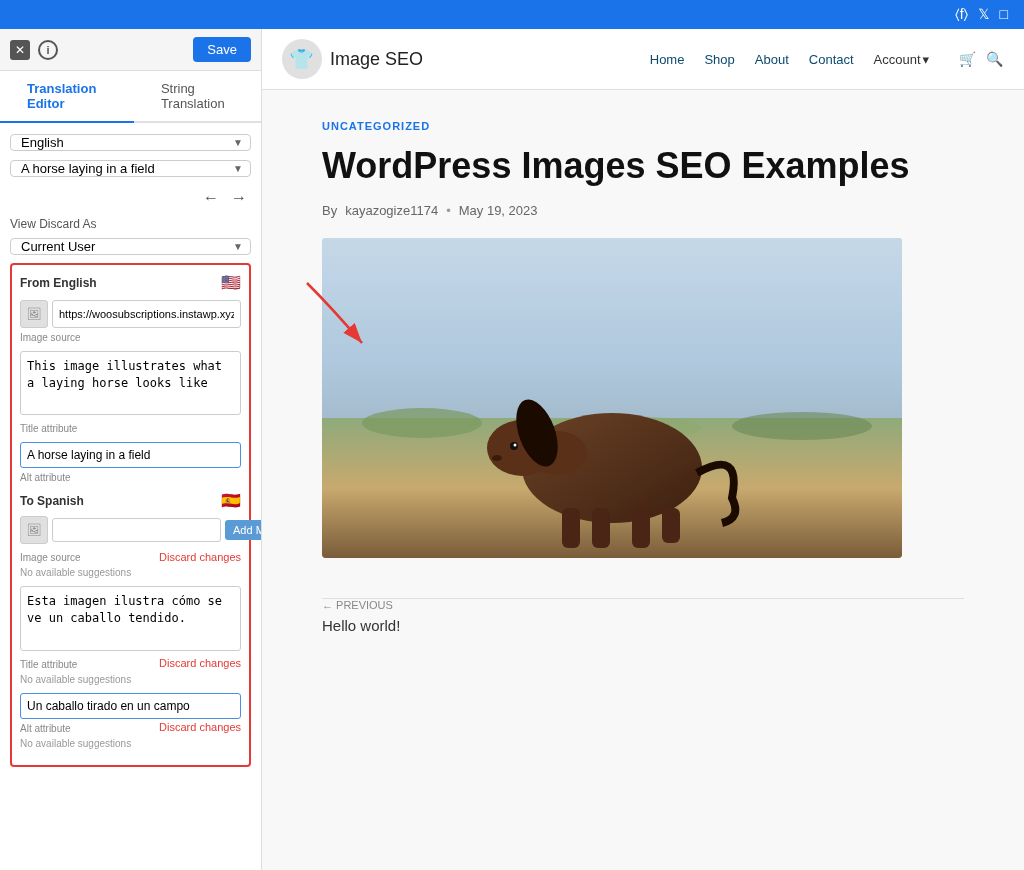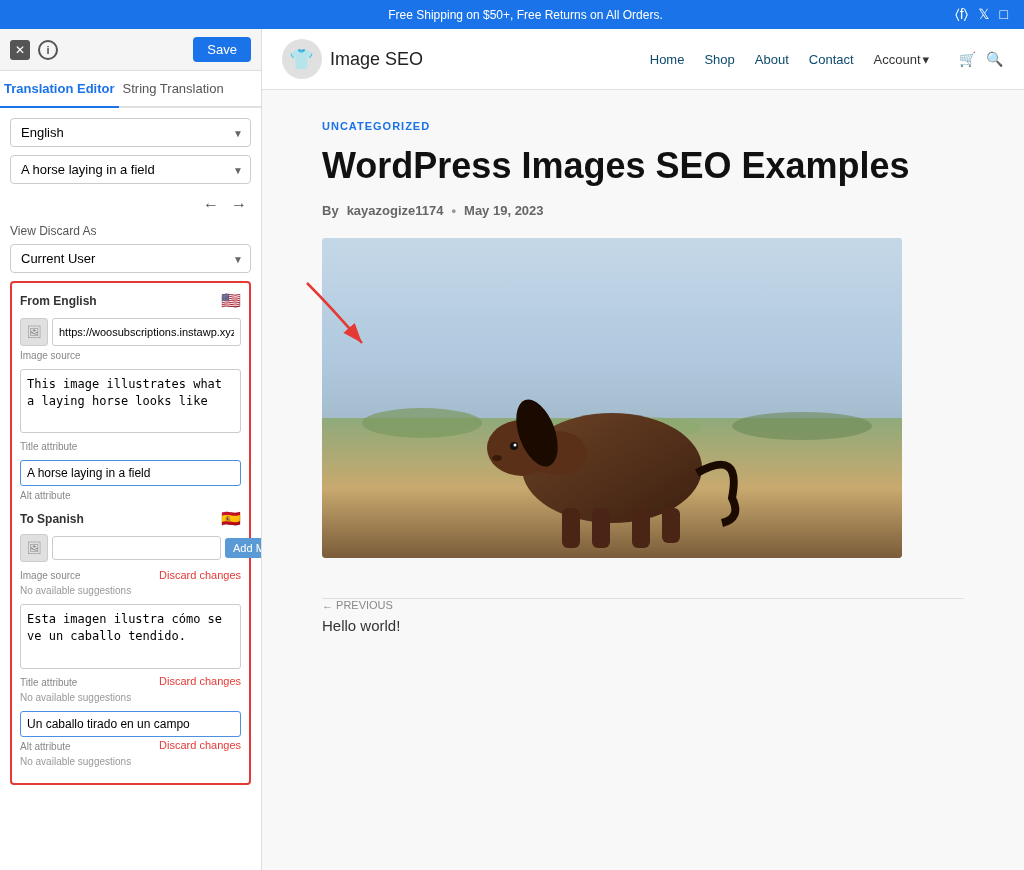--- a/index.html
+++ b/index.html
@@ -70,21 +70,21 @@
       font-weight: 500;
     }
 
     
     .panel-tabs {
       display: flex;
       border-bottom: 2px solid #e0e0e0;
       background: #fff;
     }
     .panel-tab {
-      padding: 10px 4px;
+      padding: 10px 27px;
       font-size: 13px;
       cursor: pointer;
       color: #555;
       border-bottom: 2px solid transparent;
       margin-bottom: -2px;
     }
     .panel-tab.active {
       color: #1a73e8;
       border-bottom: 2px solid #1a73e8;
       font-weight: 600;
@@ -92,21 +92,21 @@
 
     
     .panel-content { padding: 10px; overflow-y: auto; flex: 1; }
 
     .select-wrapper {
       position: relative;
       margin-bottom: 8px;
     }
     .select-wrapper select {
       width: 100%;
-      padding: 6px 10px;
+      padding: 0 10px;
       border: 1px solid #ccc;
       border-radius: 4px;
       font-size: 13px;
       appearance: none;
       background: white;
       cursor: pointer;
     }
     .select-arrow {
       position: absolute;
       right: 8px; top: 50%;
@@ -335,21 +335,20 @@
       line-height: 1.2;
       margin-bottom: 16px;
     }
     .article-meta {
       font-size: 13px;
       color: #666;
       margin-bottom: 20px;
       display: flex;
       align-items: center;
       gap: 8px;
-      font-weight: bold;
     }
     .article-meta-dot { color: #999; }
 
     
     .image-container {
       position: relative;
       display: inline-block;
       margin-bottom: 30px;
     }
     .article-image {
@@ -380,21 +379,20 @@
       font-size: 15px;
       color: #333;
       font-weight: 400;
     }
   </style>
 </head>
 <body>
 
 <div class="top-bar">
   <div style="width:80px"></div>
-  <span class="top-bar-text">Free Shipping on $50+, Free Returns on All Orders.</span>
   <div class="top-bar-icons">
     <span class="top-bar-icon">〈f〉</span>
     <span class="top-bar-icon">𝕏</span>
     <span class="top-bar-icon">□</span>
   </div>
 </div>
 
 <div class="main-layout">
 
   <div class="left-panel">

